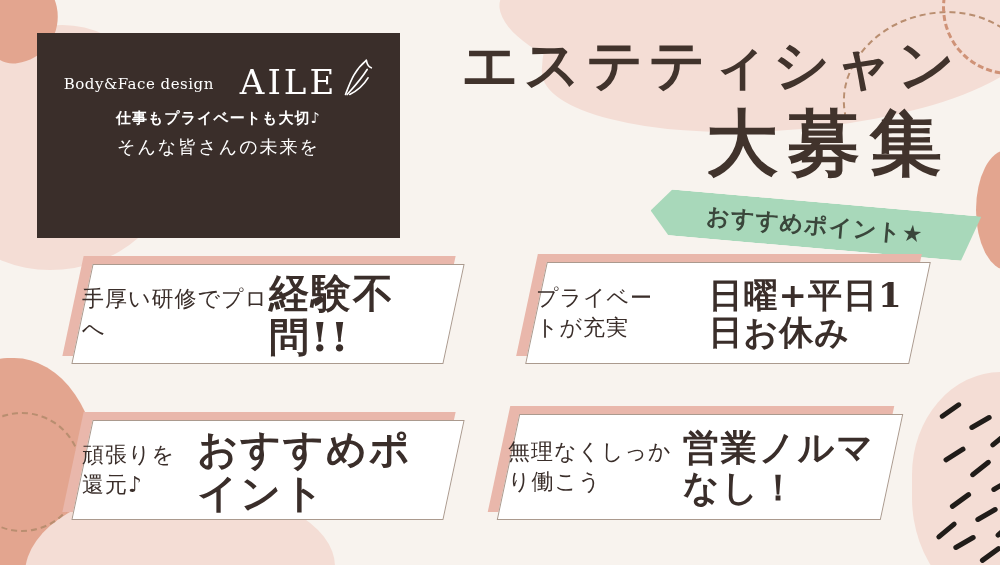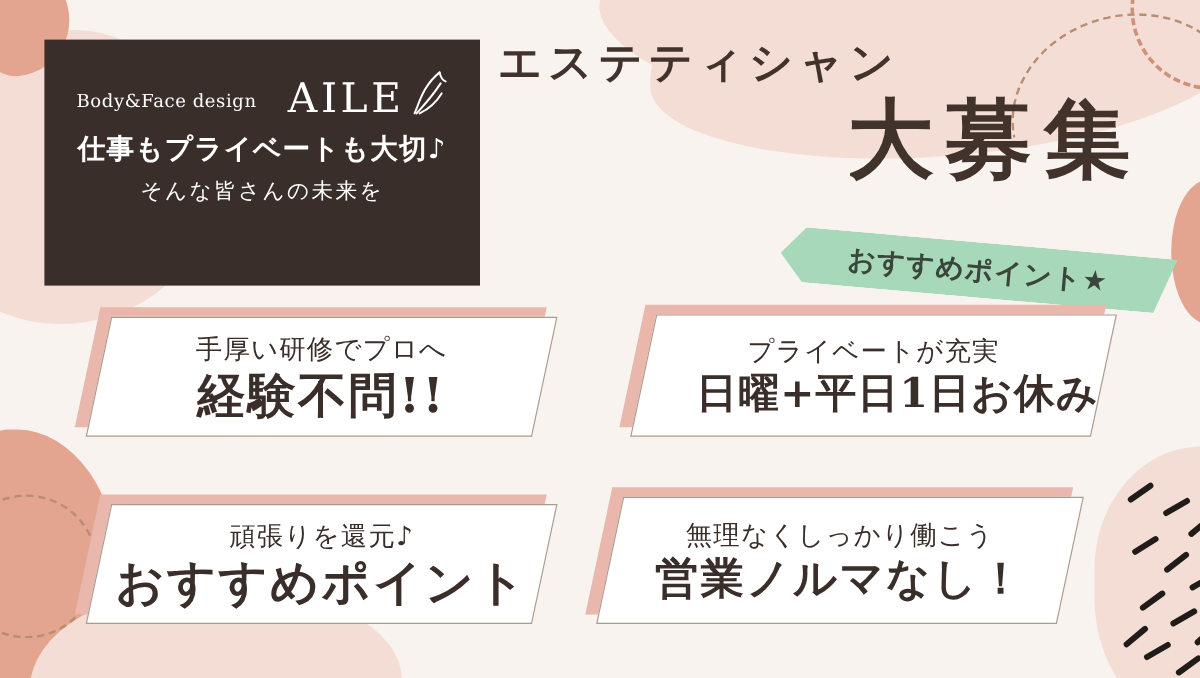--- a/index.html
+++ b/index.html
@@ -25,39 +25,39 @@
   .dash-arc-corner { left:942px; top:-60px; width:135px; height:135px; border-width:3px; border-color:#cf9277; }
 
   .scr { position:absolute; width:25px; height:5px; background:#201c19; border-radius:3px; z-index:1; }
 
   
   .brand-card { position:absolute; left:37px; top:33px; width:363px; height:205px; background:#3a2e2a; z-index:2; color:#ffffff; text-align:center; }
   .brand-logo { display:flex; align-items:flex-end; justify-content:center; gap:6px; margin-top:24px; font-family:"DejaVu Serif","Liberation Serif",serif; }
   .brand-prefix { font-size:15px; letter-spacing:0.5px; padding-bottom:6px; }
   .brand-name { font-size:34px; letter-spacing:3px; line-height:1; margin-left:20px; }
   .wing { margin-bottom:2px; }
-  .brand-tagline { font-size:23px; font-weight:bold; margin-top:10px; letter-spacing:1px; }
+  .brand-tagline { font-size:15px; font-weight:bold; margin-top:10px; letter-spacing:1px; }
   .brand-msg { font-size:18px; margin-top:7px; letter-spacing:2px; }
 
   
   .headline { position:absolute; left:415px; top:28px; width:545px; z-index:2; color:#41332c; font-family:"DejaVu Serif","Liberation Serif",serif; }
-  .headline-line1 { font-size:36px; letter-spacing:5px; text-align:left; font-weight:600; }
+  .headline-line1 { font-size:56px; letter-spacing:5px; text-align:right; font-weight:600; }
   .headline-line2 { font-size:72px; letter-spacing:10px; text-align:right; font-weight:700; margin-top:-8px; padding-right:8px; }
 
   
   .ribbon { position:absolute; left:650px; top:202px; width:330px; height:46px; z-index:2; background:#a8d8ba;
             transform:rotate(5deg); clip-path:polygon(0 50%, 6% 0, 100% 0, 95% 100%, 6% 100%);
             display:flex; align-items:center; justify-content:center;
             font-size:23px; font-weight:bold; color:#3a463b; letter-spacing:1px; }
 
   
   .point { position:absolute; z-index:2; }
   .point-shadow { position:absolute; inset:0; background:#e9b7ab; transform:translate(-9px,-8px) skewX(-12deg); }
   .point-bg     { position:absolute; inset:0; background:#ffffff; border:1px solid #ab9a8e; transform:skewX(-12deg); }
-  .point-text   { position:relative; height:100%; display:flex; flex-direction:column; align-items:center; justify-content:center;
+  .point-text   { position:relative; height:100%; display:flex; flex-direction:row; align-items:center; justify-content:center;
                   color:#3a2e2a; font-family:"DejaVu Serif","Liberation Serif",serif; }
   .point-subtitle { font-size:22px; letter-spacing:1px; }
   .point-title    { font-size:40px; font-weight:bold; letter-spacing:2px; margin-top:2px; line-height:1.1; }
 
   .p1 { left:82px;  top:264px; width:372px; height:100px; }
   .p2 { left:536px; top:262px; width:384px; height:102px; }
   .p3 { left:82px;  top:420px; width:372px; height:100px; }
   .p4 { left:508px; top:414px; width:384px; height:106px; }
   .p2 .point-title { font-size:34px; letter-spacing:1px;margin-left:40px; }
   .p4 .point-title { font-size:36px; }

